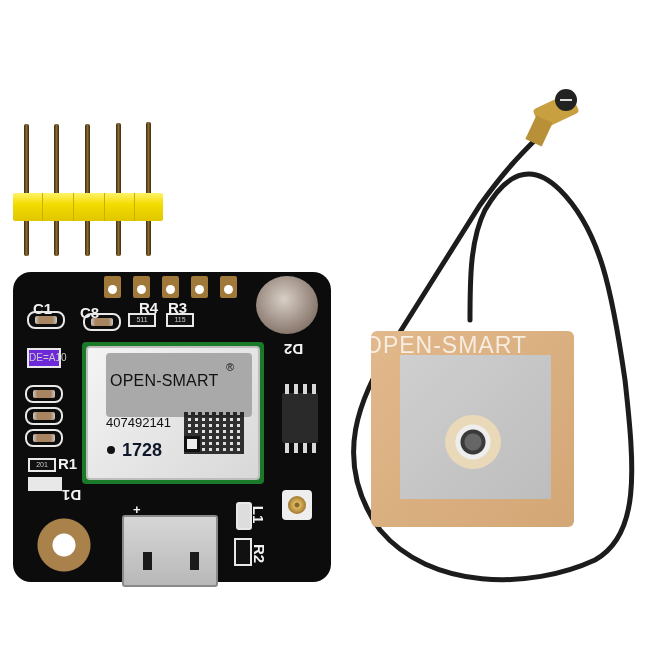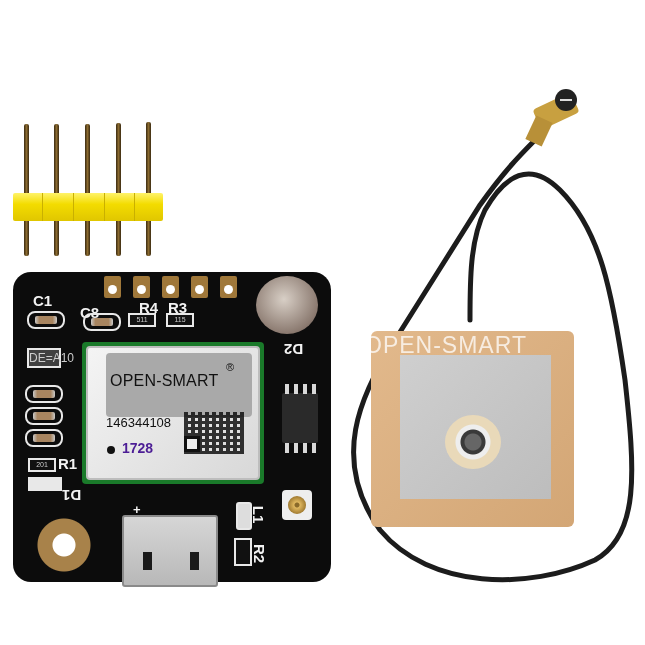--- a/index.html
+++ b/index.html
@@ -20,21 +20,21 @@
   .res { position:absolute; background:#111; border:2px solid #e8e8e8; color:#ccc; font-size:7px; text-align:center; line-height:9px; }
 
   
   .shield-frame { position:absolute; left:82px; top:342px; width:182px; height:142px; background:#1a7a2a; border-radius:4px; }
   .shield { position:absolute; left:86px; top:346px; width:174px; height:134px; background:linear-gradient(135deg,#f4f4f4,#d8d8d8); border-radius:4px; border:2px solid #bdbdbd; box-sizing:border-box; }
   .label-box { position:absolute; left:106px; top:353px; width:146px; height:64px; background:#a9a9a9; border-radius:4px; }
   .brand { position:absolute; left:110px; top:372px; font-size:16px; color:#111; letter-spacing:0.2px; }
   .reg { position:absolute; left:226px; top:361px; font-size:11px; color:#111; }
   .serial { position:absolute; left:106px; top:415px; font-size:13px; color:#111; }
   .dot { position:absolute; left:107px; top:446px; width:8px; height:8px; background:#111; border-radius:50%; }
-  .date { position:absolute; left:122px; top:440px; font-size:14px; font-weight:bold; color:#4c1d95; }
+  .date { position:absolute; left:122px; top:440px; font-size:18px; font-weight:bold; color:#0f172a; }
   .qr { position:absolute; left:184px; top:412px; width:60px; height:42px;
         background:
           repeating-linear-gradient(90deg,#111 0 4px,transparent 4px 7px),
           repeating-linear-gradient(0deg,#111 0 3px,transparent 3px 6px);
         opacity:0.85; }
   .qr-finder { position:absolute; left:184px; top:436px; width:16px; height:16px; border:3px solid #111; background:#eee; box-sizing:border-box; }
 
   
   .ic { position:absolute; left:282px; top:393px; width:36px; height:50px; background:#2a2a2a; border-radius:2px; }
   .ic-leg { position:absolute; width:4px; height:10px; background:#d8d8d8; }
@@ -90,40 +90,40 @@
 </div>
 
 <div class="pcb"></div>
 
 <div class="pad" style="left:104px;top:276px;"></div>
 <div class="pad" style="left:133px;top:276px;"></div>
 <div class="pad" style="left:162px;top:276px;"></div>
 <div class="pad" style="left:191px;top:276px;"></div>
 <div class="pad" style="left:220px;top:276px;"></div>
 
-<span class="silk" style="left:33px;top:292px;">C1</span>
+<span class="silk" style="left:33px;top:300px;">C1</span>
 <span class="silk" style="left:80px;top:304px;">C8</span>
 <span class="silk" style="left:139px;top:299px;">R4</span>
 <span class="silk" style="left:168px;top:299px;text-align:center;">R3</span>
 <span class="silk" style="left:284px;top:341px;transform:rotate(180deg);">D2</span>
 <span class="silk" style="left:58px;top:455px;">R1</span>
 <span class="silk" style="left:62px;top:487px;transform:rotate(180deg);">D1</span>
 <span class="silk" style="left:250px;top:506px;transform:rotate(90deg);">L1</span>
 <span class="silk" style="left:250px;top:545px;transform:rotate(90deg);">R2</span>
 <span class="silk" style="left:133px;top:502px;font-size:13px;">+</span>
 
 <div class="smd" style="left:27px;top:311px;width:34px;height:14px;">
     <div class="cap"></div>
   </div>
 <div class="smd" style="left:83px;top:313px;width:34px;height:14px;">
     <div class="cap"></div>
   </div>
 <div class="res" style="left:128px;top:313px;width:24px;height:10px;">511</div>
 <div class="res" style="left:166px;top:313px;width:24px;height:10px;">115</div>
-<div class="res" style="left:27px;top:348px;width:30px;height:16px;font-size:12px;line-height:16px;background:#404040;">DE=A10</div>
+<div class="res" style="left:27px;top:348px;width:30px;height:16px;font-size:10px;line-height:16px;background:#6d28d9;">DE=A10</div>
 <div class="smd" style="left:25px;top:385px;width:34px;height:14px;">
     <div class="cap"></div>
   </div>
 <div class="smd" style="left:25px;top:407px;width:34px;height:14px;">
     <div class="cap"></div>
   </div>
 <div class="smd" style="left:25px;top:429px;width:34px;height:14px;">
     <div class="cap"></div>
   </div>
 <div class="res" style="left:28px;top:458px;width:24px;height:10px;">201</div>
@@ -131,21 +131,21 @@
 <div class="smd" style="left:236px;top:502px;width:12px;height:24px;border-radius:3px;background:#ddd;"></div>
 <div class="res" style="left:234px;top:538px;width:14px;height:24px;"></div>
 
 <div class="can"></div>
 
 <div class="shield-frame"></div>
 <div class="shield"></div>
 <div class="label-box"></div>
 <span class="brand">OPEN-SMART</span>
 <span class="reg">®</span>
-<span class="serial">146344108</span>
+<span class="serial">407492141</span>
 <div class="dot"></div>
 <span class="date">1728</span>
 <div class="qr"></div>
 <div class="qr-finder"></div>
 
 <div class="ic"></div>
 <div class="ic-leg" style="left:285px;top:384px"></div>
 <div class="ic-leg" style="left:294px;top:384px"></div>
 <div class="ic-leg" style="left:303px;top:384px"></div>
 <div class="ic-leg" style="left:312px;top:384px"></div>

